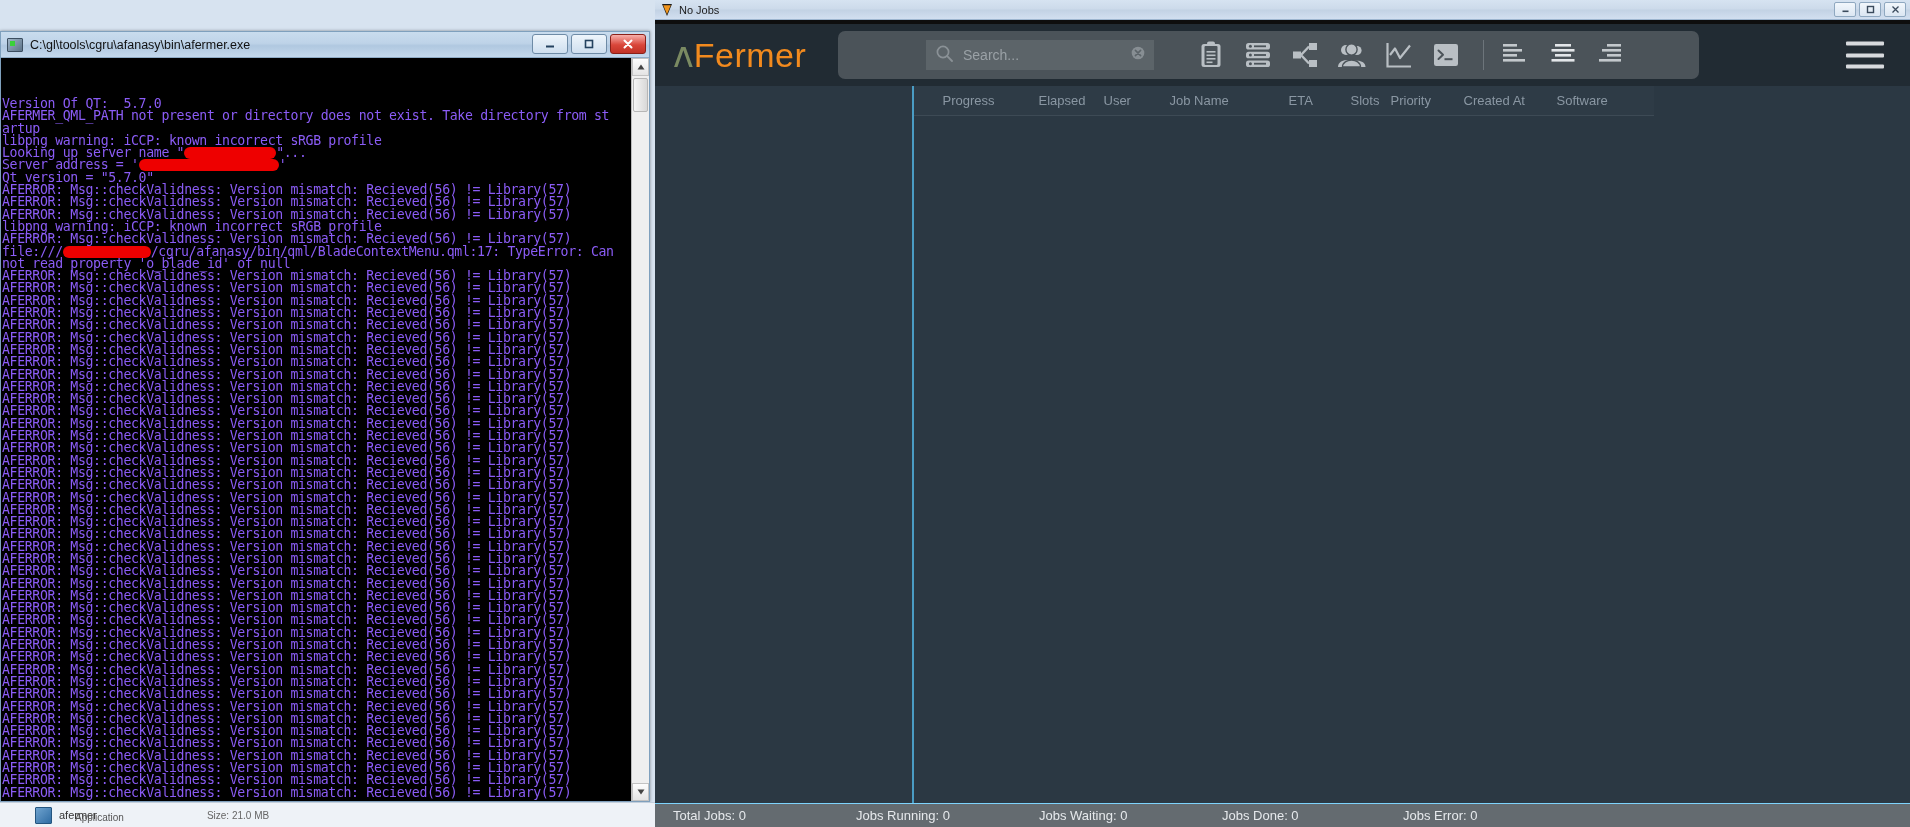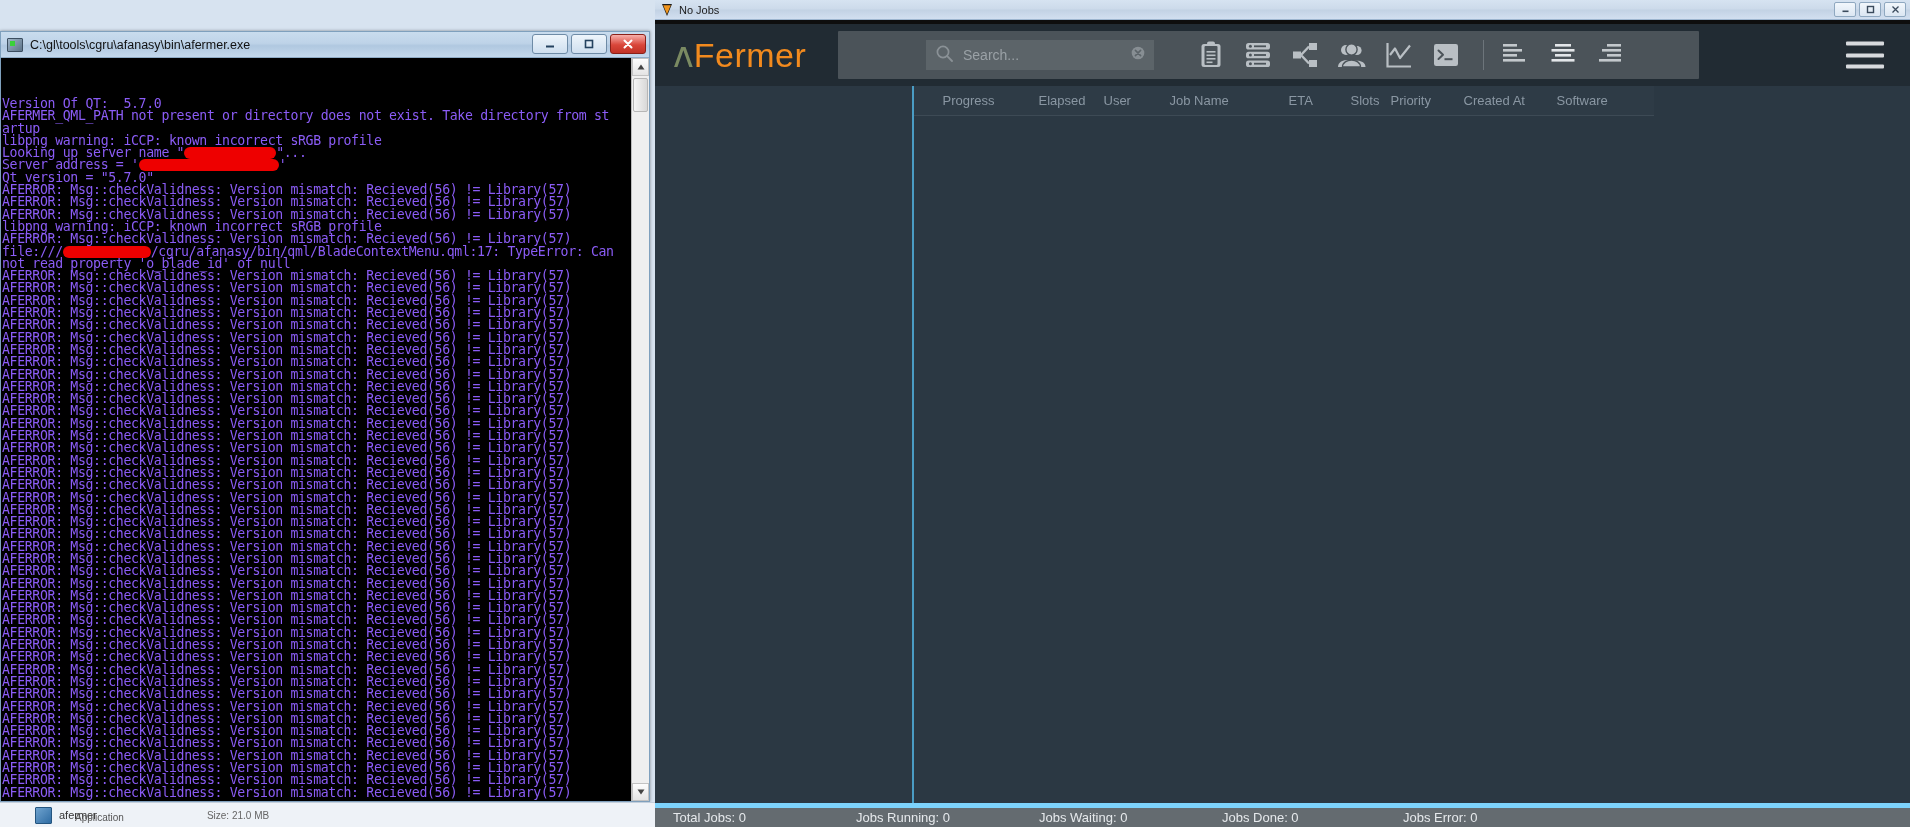--- a/index.html
+++ b/index.html
@@ -62,21 +62,21 @@
   #brand .brand-text{
     font-size:34px; color:#f28a1e; line-height:1;
     font-family:"Liberation Sans", sans-serif; letter-spacing:0.5px;
   }
   #toolbar-panel{
     height:48px; background:#4b5359;
     flex:0 0 auto;
     margin-left:10px;
     width:861px;
     display:flex; align-items:center;
-    border-radius:1px;
+    border-radius:7px;
   }
   #search-box{
     margin-left:88px;
     width:228px; height:30px;
     background:#5c6469;
     display:flex; align-items:center; padding:0 9px;
   }
   #search-box .si{ flex:0 0 auto; margin-right:9px; opacity:.75;}
   #search-box .sv{
     flex:1; font-size:14px; color:#9aa1a6;
@@ -129,21 +129,21 @@
     flex:1; display:flex; align-items:center; justify-content:center;
     font-size:13px; color:#8a97a3; letter-spacing:.4px; cursor:pointer;
     font-family:"Liberation Sans",sans-serif;
   }
   #info-tabs .tab.active{ color:#cfd8e0; border-bottom:3px solid #f0951e; }
   #info-body{ flex:1; background:#2b3843; }
 
   
   #status-bar{
     height:24px; background:#646b70; display:flex; align-items:center;
-    border-top:5px solid #7dd3fc;
+    border-top:1px solid #7dd3fc;
     position:relative;
     padding-left:44px;
   }
   #status-bar .st{
     font-size:13px; color:#e6e9ec; position:absolute; white-space:nowrap;
     font-family:"Liberation Sans",sans-serif;
   }
 
   
   #console-window{

